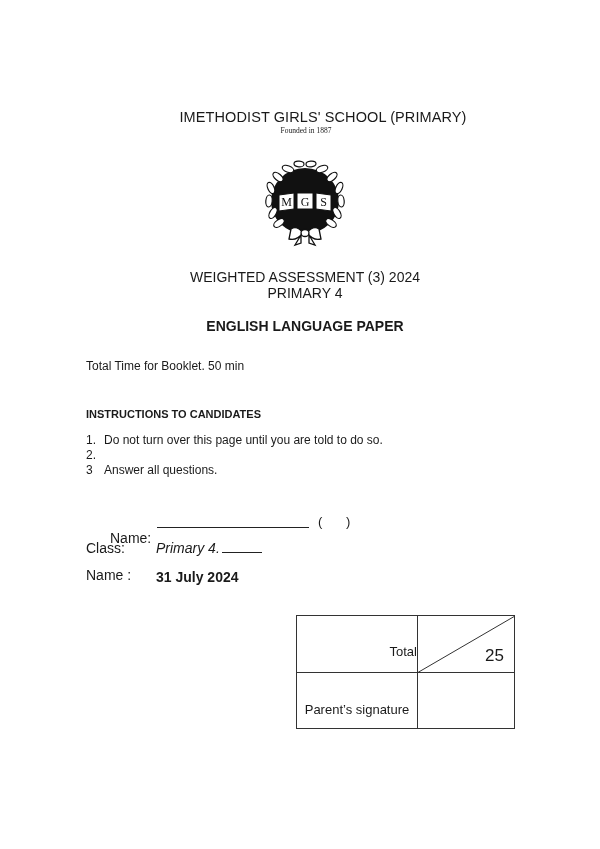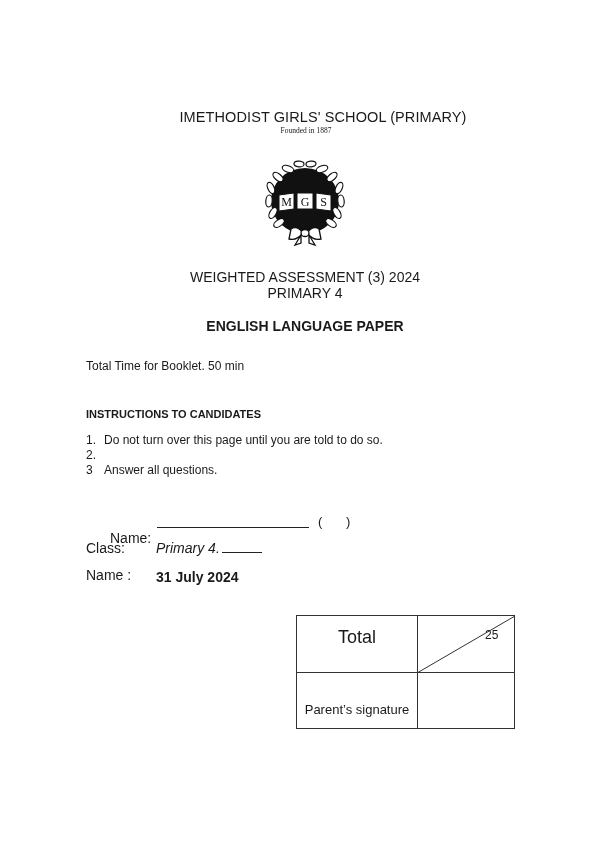--- a/index.html
+++ b/index.html
@@ -126,29 +126,29 @@
       border-top: 1px solid #333;
     }
     .score-table .diag {
       position: absolute;
       left: 120px; top: 0;
       width: 98px; height: 57px;
     }
     .cell-total-label {
       position: absolute;
       left: 0; width: 120px;
-      top: 11px;
-      text-align: center;
-      font-size: 18px;
+      top: 28px;
+      text-align: right;
+      font-size: 13px;
     }
     .cell-total-max {
       position: absolute;
       left: 188px;
-      top: 12px;
-      font-size: 12px;
+      top: 30px;
+      font-size: 17px;
     }
     .cell-parent-label {
       position: absolute;
       left: 0; width: 120px;
       top: 86px;
       text-align: center;
       font-size: 13px;
     }
     .cell-parent-sign {
       position: absolute;

